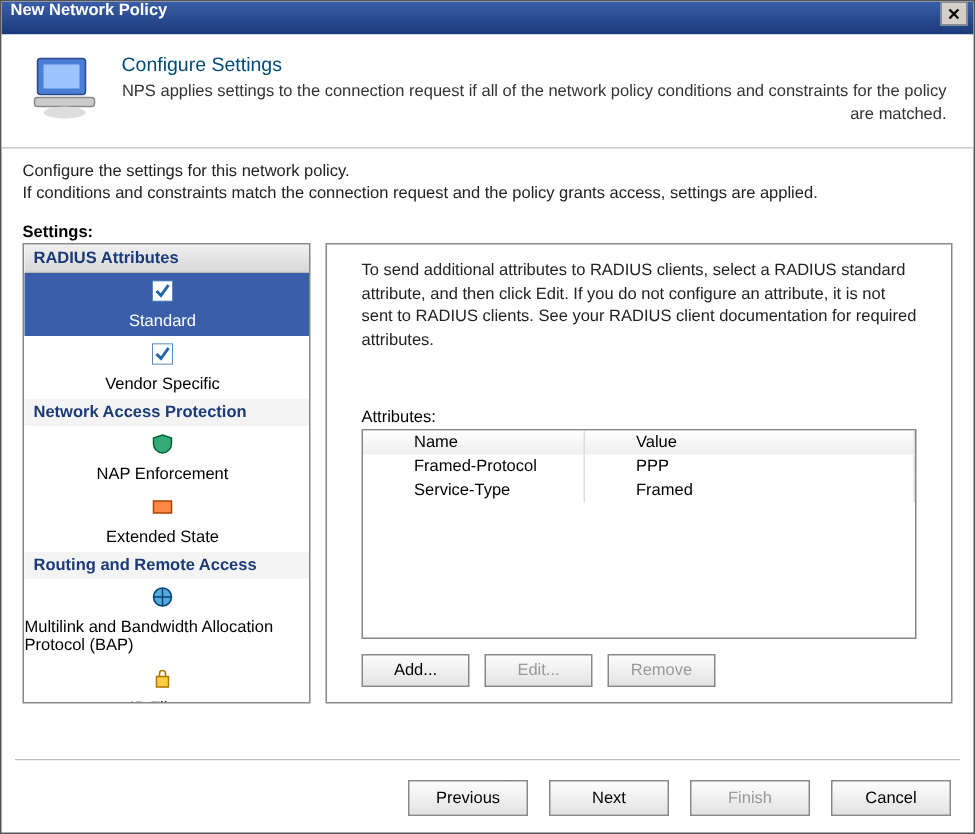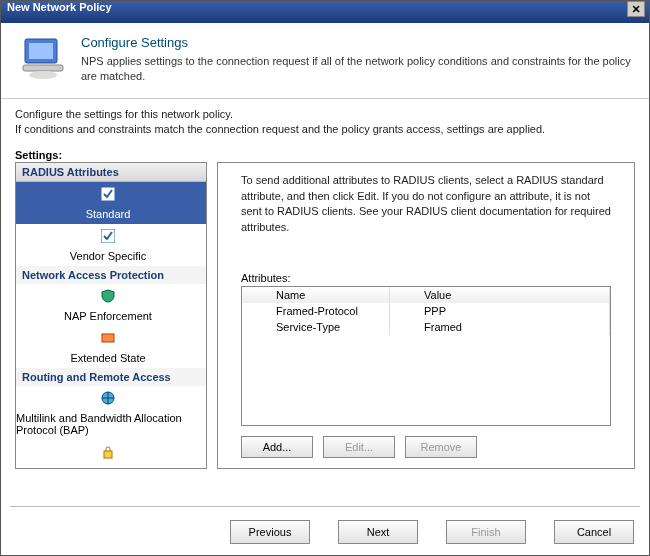--- a/index.html
+++ b/index.html
@@ -44,21 +44,21 @@
     width: 48px; height: 48px; flex: 0 0 48px;
     display:flex; align-items:center; justify-content:center;
   }
   .header h1 {
     font-family: Verdana, sans-serif;
     font-size: 13px;
     font-weight: normal;
     color: #004b78;
     margin: 0 0 4px 0;
   }
-  .header p { margin: 0; color: #333; line-height: 1.35; }
+  .header p { margin: 0; color: #333; line-height: 1.35; text-align: right; }
   .instructions {
     padding: 8px 14px 4px 14px;
     color: #222;
     line-height: 1.4;
   }
   .settings-label {
     margin: 8px 0 1px 14px;
     font-weight: bold;
   }
   .body {
@@ -143,21 +143,21 @@
   }
   button.std:disabled {
     color: #999;
     cursor: default;
   }
   .footer {
     position: absolute;
     bottom: 12px;
     right: 16px;
     display: flex;
-    gap: 28px;
+    gap: 14px;
   }
   .footer button.std { min-width: 80px; height: 24px; }
   .divider {
     position: absolute;
     left: 10px; right: 10px; bottom: 48px;
     border-top: 1px solid #bbb;
     border-bottom: 1px solid #fff;
   }
   ::-webkit-scrollbar { width: 16px; background: #eee; }
   ::-webkit-scrollbar-thumb { background: #c8c8c8; border: 1px solid #999; }

